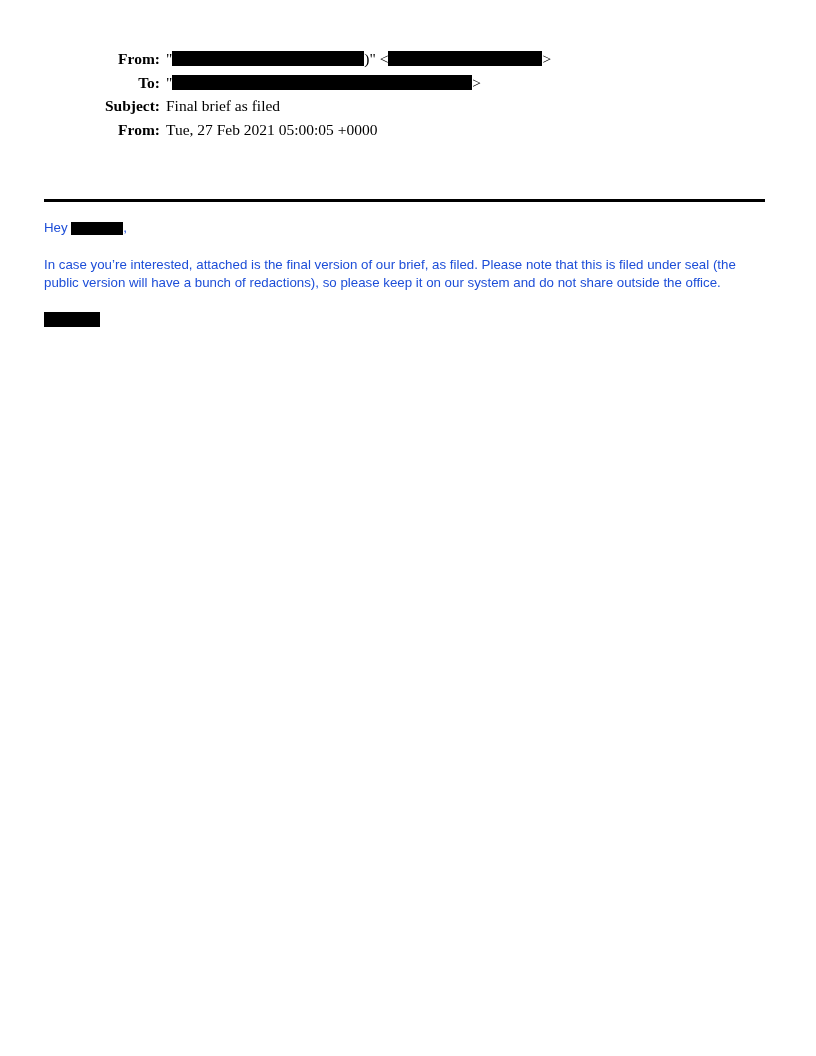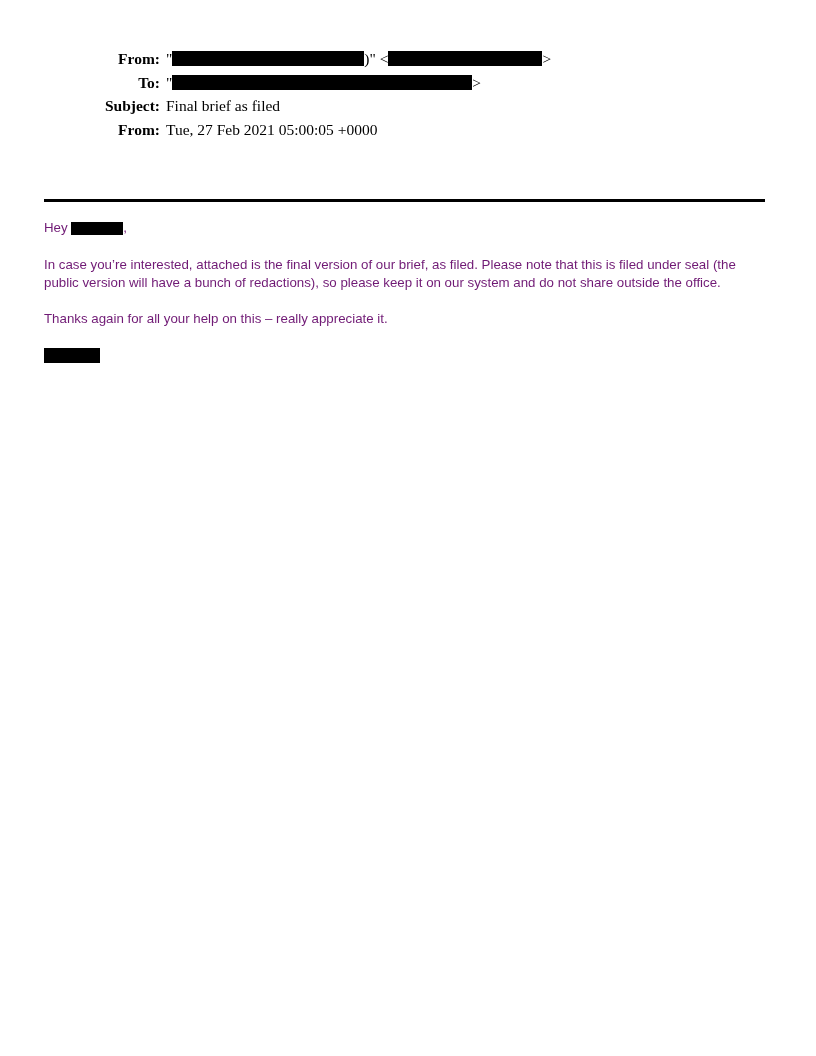--- a/index.html
+++ b/index.html
@@ -92,21 +92,21 @@
 
   
   .body-text {
     position: absolute;
     left: 44px;
     top: 219px;
     width: 712px;
     font-family: "Liberation Sans", sans-serif;
     font-size: 13.3px;
     line-height: 18.2px;
-    color: #701a75;
+    color: #1d4ed8;
   }
   .para {
     margin: 0 0 18px 0;
   }
   .para.greeting {
     margin-bottom: 18px;
     white-space: nowrap;
   }
   .para.sig {
     margin-bottom: 0;
@@ -155,19 +155,18 @@
   </div>
 
   <div class="divider"></div>
 
   <div class="body-text">
 
     <p class="para greeting"><span class="greeting-text">Hey </span><span class="redact rd-hey"></span><span class="greeting-text">,</span></p>
 
     <p class="para">In case you’re interested, attached is the final version of our brief, as filed.  Please note that this is filed under seal (the public version will have a bunch of redactions), so please keep it on our system and do not share outside the office.</p>
 
-    <p class="para">Thanks again for all your help on this – really appreciate it.</p>
 
     <p class="para sig"><span class="redact rd-sig"></span></p>
 
   </div>
 
 </div>
 
 </body></html>

